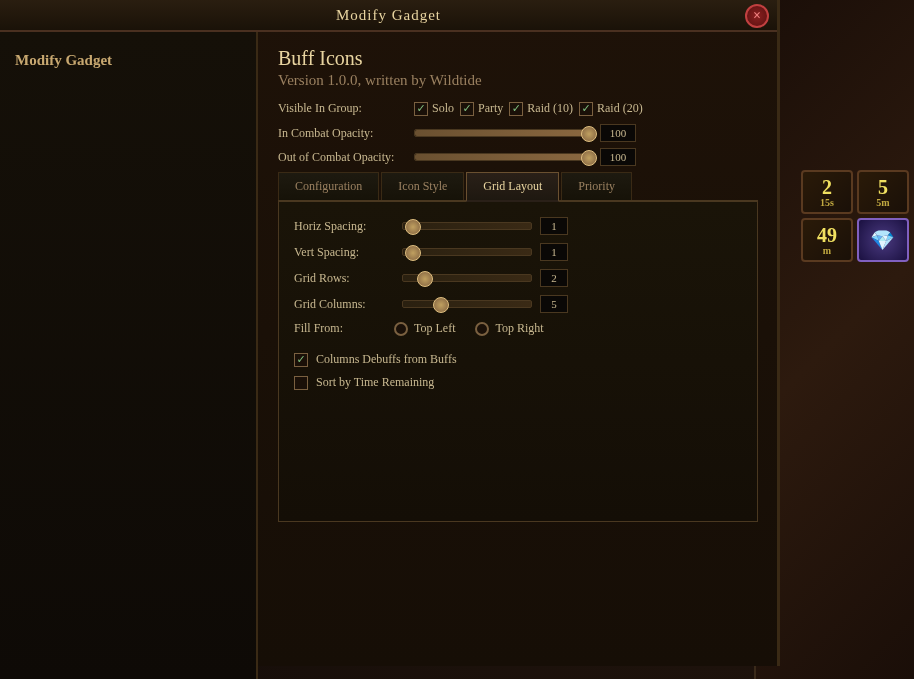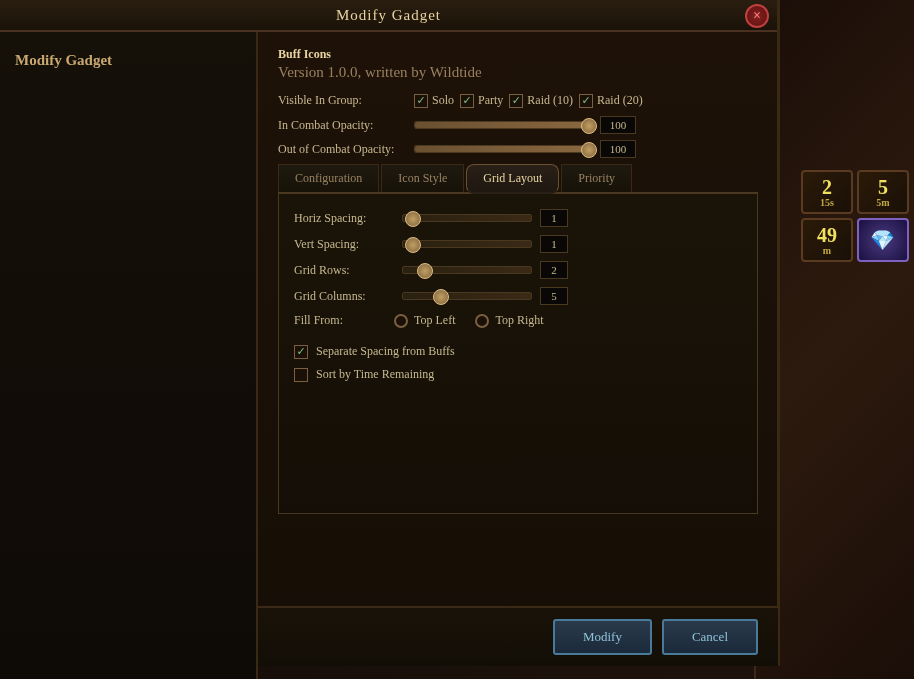--- a/index.html
+++ b/index.html
@@ -153,22 +153,22 @@
       left: 258px;
       top: 32px;
       width: 520px;
       height: calc(679px - 32px - 60px);
       padding: 15px 20px;
     }
 
     
     .plugin-title {
       color: #e8d4a0;
-      font-size: 12px;
-      font-weight: bold;
+      font-size: 20px;
+      font-weight: normal;
       margin-bottom: 2px;
     }
 
     .plugin-version {
       color: #9a8060;
       font-size: 15px;
       margin-bottom: 12px;
     }
 
     
@@ -288,21 +288,20 @@
       border-bottom: none;
       margin-right: 2px;
     }
 
     .tab.active {
       background: linear-gradient(180deg, #2a2018 0%, #1e1810 100%);
       color: #e8d4a0;
       border-color: #6a5030;
       border-bottom: 2px solid #2a2018;
       margin-bottom: -2px;
-      border-radius: 8px;
     }
 
     
     .tab-panel {
       border: 1px solid #4a3820;
       border-top: none;
       padding: 15px;
       background: linear-gradient(180deg, #1a1408 0%, #140e06 100%);
       min-height: 320px;
     }
@@ -570,29 +569,25 @@
             <div class="radio-item">
               <div class="radio"></div>
               <span class="radio-label">Top Right</span>
             </div>
           </div>
         </div>
       </div>
 
       <div class="option-row">
         <div class="checkbox checked"></div>
-        <span class="checkbox-label">Separate Spacing from Buffs</span>
+        <span class="checkbox-label">Columns Debuffs from Buffs</span>
       </div>
 
       <div class="option-row">
         <div class="checkbox"></div>
         <span class="checkbox-label">Sort by Time Remaining</span>
       </div>
 
     </div>
   </div>
 
-  <div class="bottom-bar">
-    <button class="action-btn">Modify</button>
-    <button class="action-btn">Cancel</button>
-  </div>
 
 </div>
 
 </body></html>

